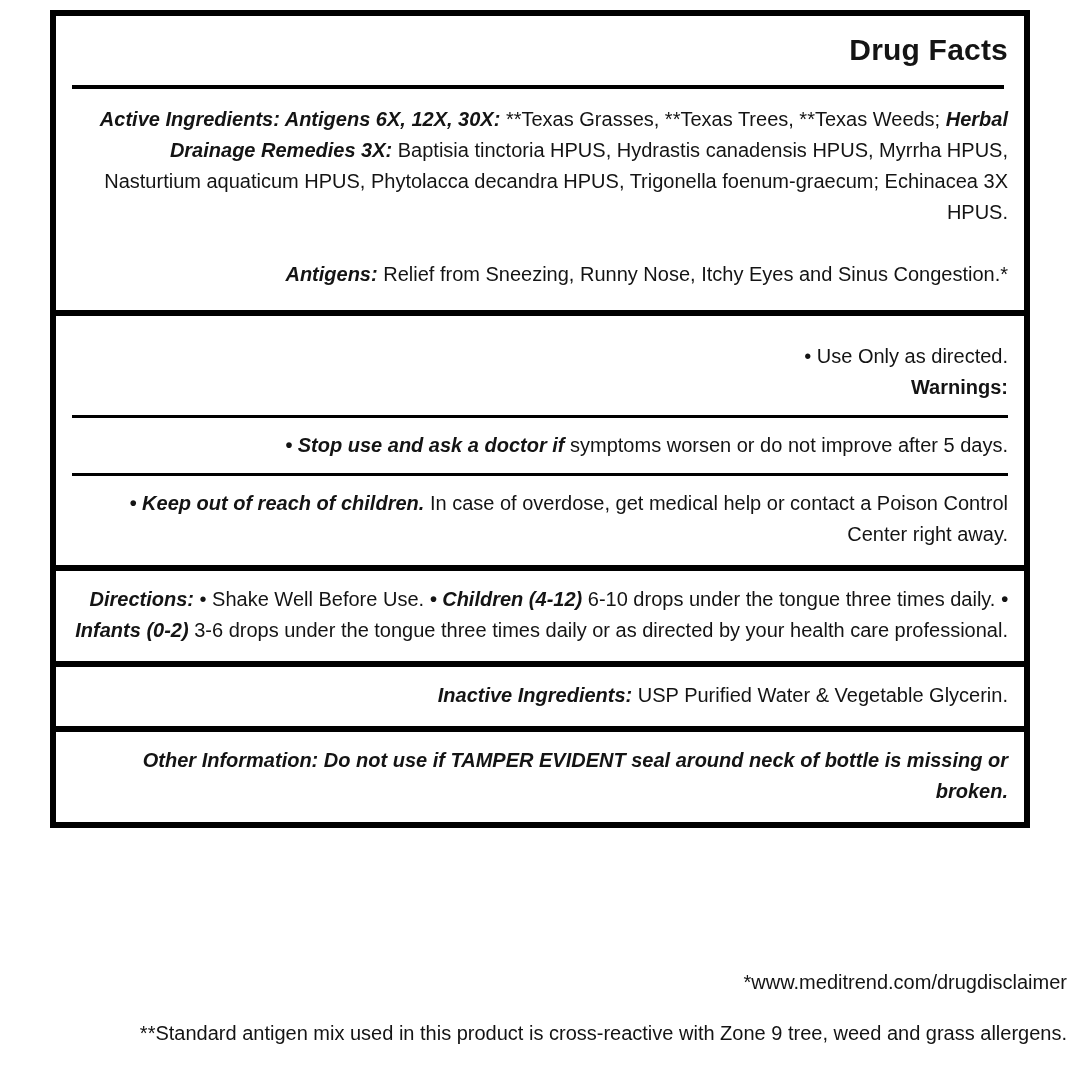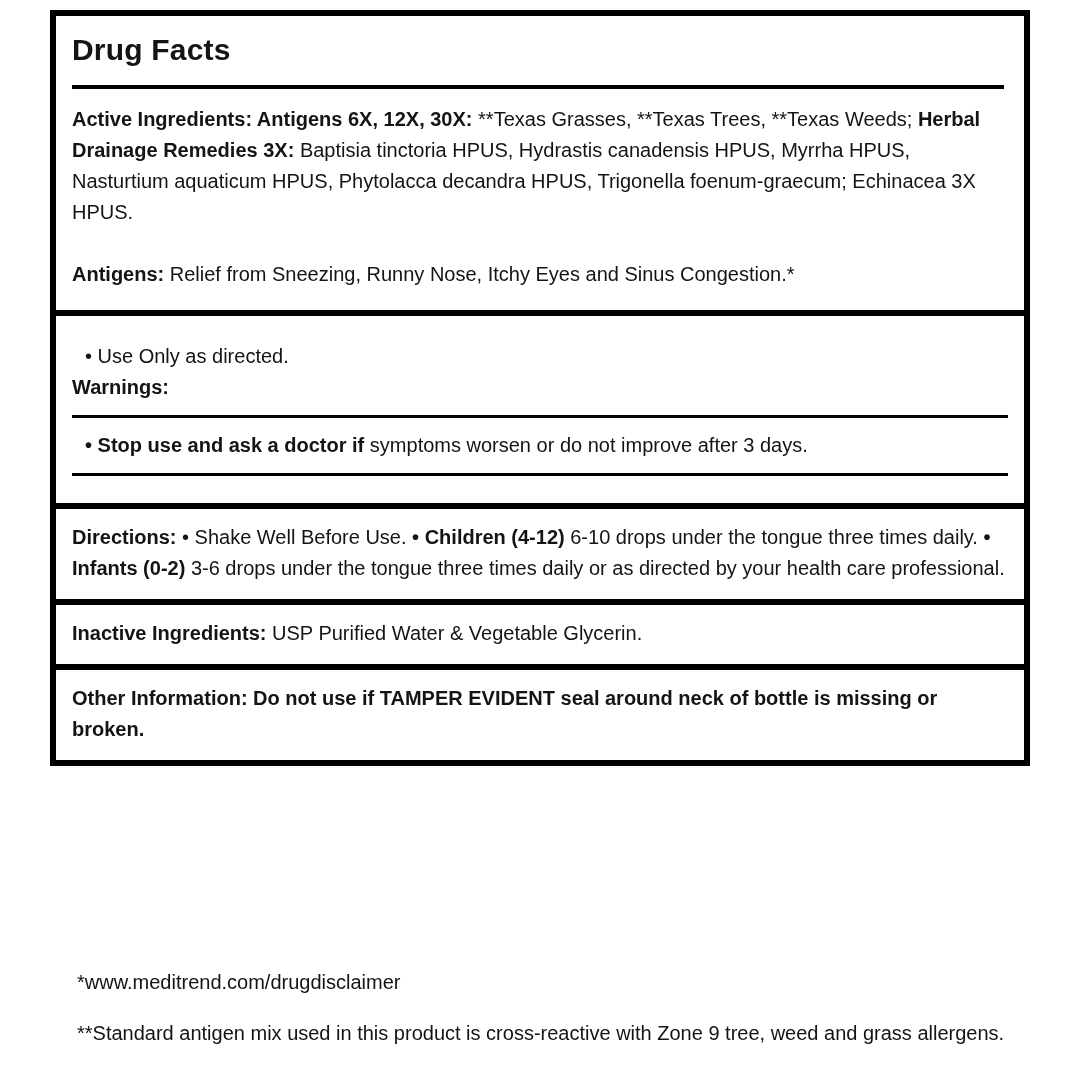--- a/index.html
+++ b/index.html
@@ -2,21 +2,21 @@
 <html><head>
 <meta charset="utf-8">
 <style>
   * { box-sizing: border-box; margin: 0; padding: 0; }
   html, body {
     width: 1080px; height: 1080px;
     background: #ffffff;
     color: #141414;
     font-family: "Liberation Sans", sans-serif;
   }
-  .page { position: relative; width: 1080px; height: 1080px; background: #ffffff; }
+  .page { position: relative; width: 1080px; height: 1080px; background: #ffffff; text-align: right; }
 
   .panel {
     position: absolute;
     left: 50px; top: 10px;
     width: 980px;
     border: 6px solid #000000;
     background: #ffffff;
   }
 
   .sec {
@@ -34,21 +34,21 @@
     font-weight: bold;
     letter-spacing: 0.2px;
   }
   .title-rule {
     height: 0;
     border-top: 4px solid #000000;
     margin: 17px 4px 0 0;
   }
 
   .para { font-size: 20px; line-height: 31px; }
-  .para b, .bold { font-weight: bold; }
+  .para b, .bold { font-weight: bold; font-style: italic; }
 
   .ai-para { margin-top: 15px; }
   .purpose-para { margin-top: 31px; }
 
   .warn-heading { font-weight: bold; }
   .warn-bullet { margin-top: 12px; text-indent: 13px; }
   .rule {
     height: 0;
     border-top: 3px solid #000000;
     margin: 12px 0 12px 0;
@@ -86,23 +86,27 @@
       </p>
     </section>
 
 
     <section class="sec">
       <p class="para warn-bullet">• Use Only as directed.</p>
       <p class="para warn-heading">Warnings:</p>
       <div class="rule"></div>
       <p class="para warn-bullet">
         <b>• Stop use and ask a doctor if</b>
-        <span>symptoms worsen or do not improve after 3 days.</span>
+        <span>symptoms worsen or do not improve after 5 days.</span>
       </p>
       <div class="rule"></div>
+      <p class="para warn-bullet">
+        <b>• Keep out of reach of children.</b>
+        <span>In case of overdose, get medical help or contact a Poison Control Center right away.</span>
+      </p>
     </section>
 
     <section class="sec">
       <p class="para">
         <b>Directions:</b>
         <span>• Shake Well Before Use.</span>
         <b>• Children (4-12)</b>
         <span>6-10 drops under the tongue three times daily.</span>
         <b>• Infants (0-2)</b>
         <span>3-6 drops under the tongue three times daily or as directed by your health care professional.</span>

